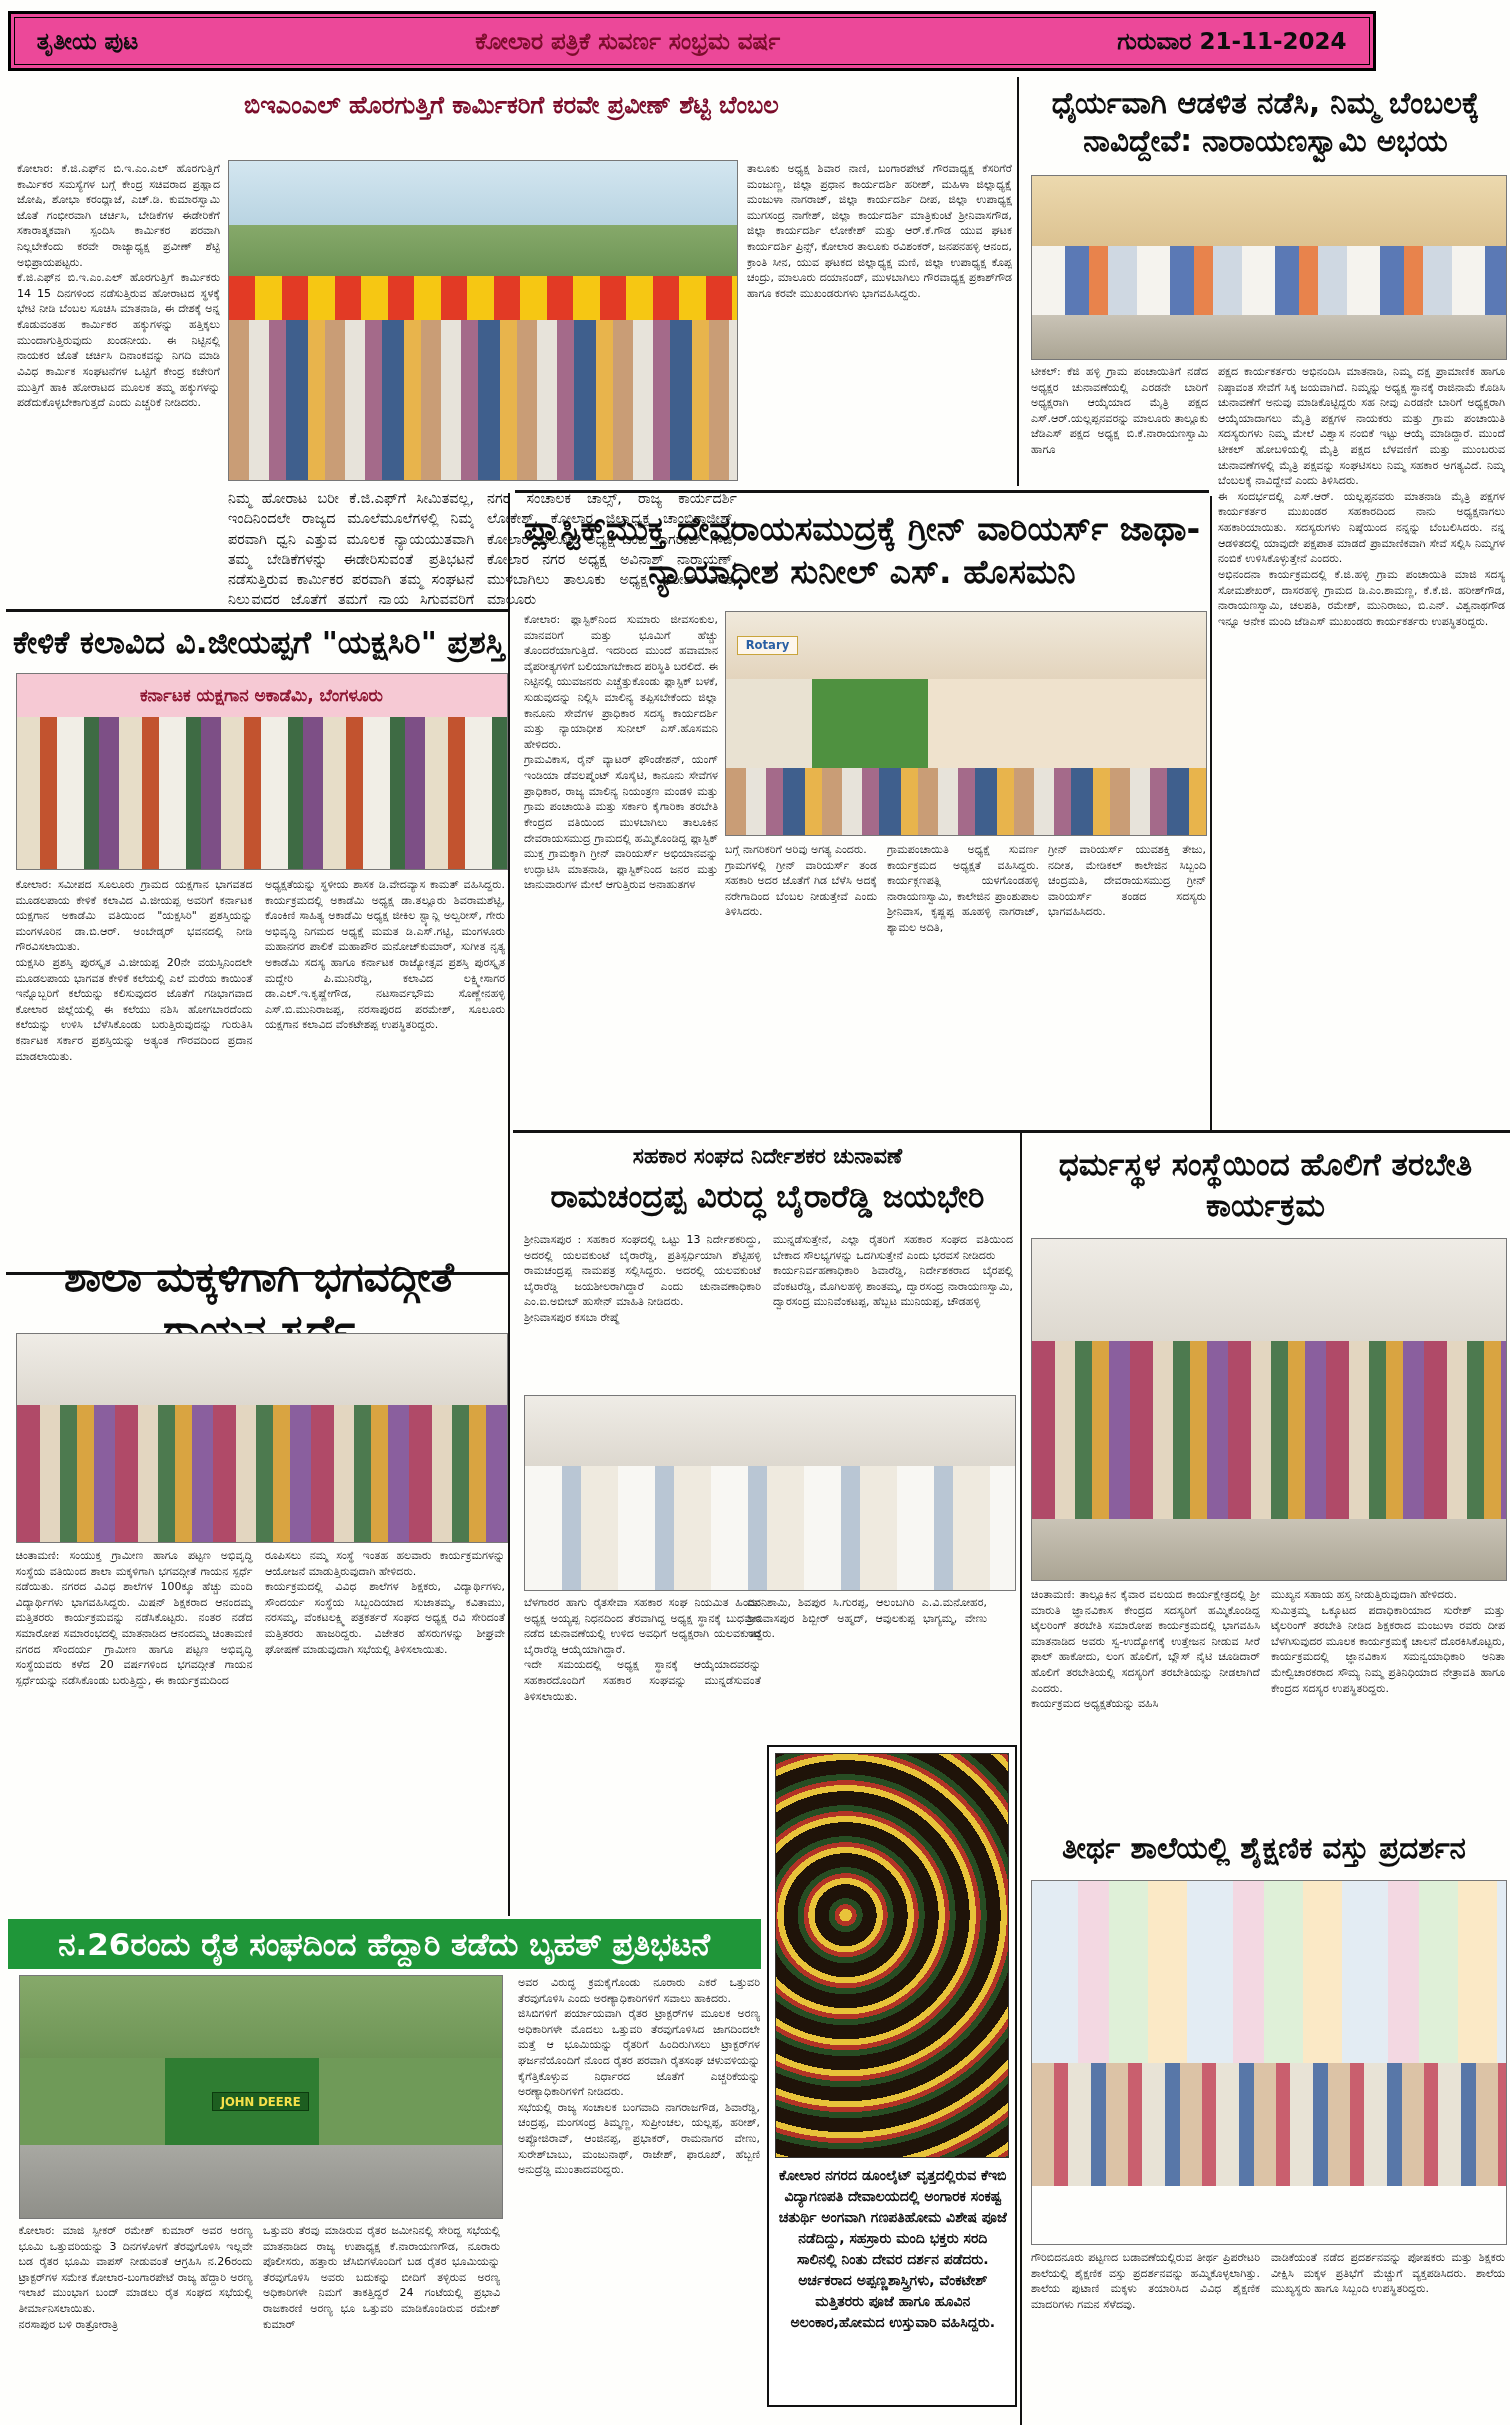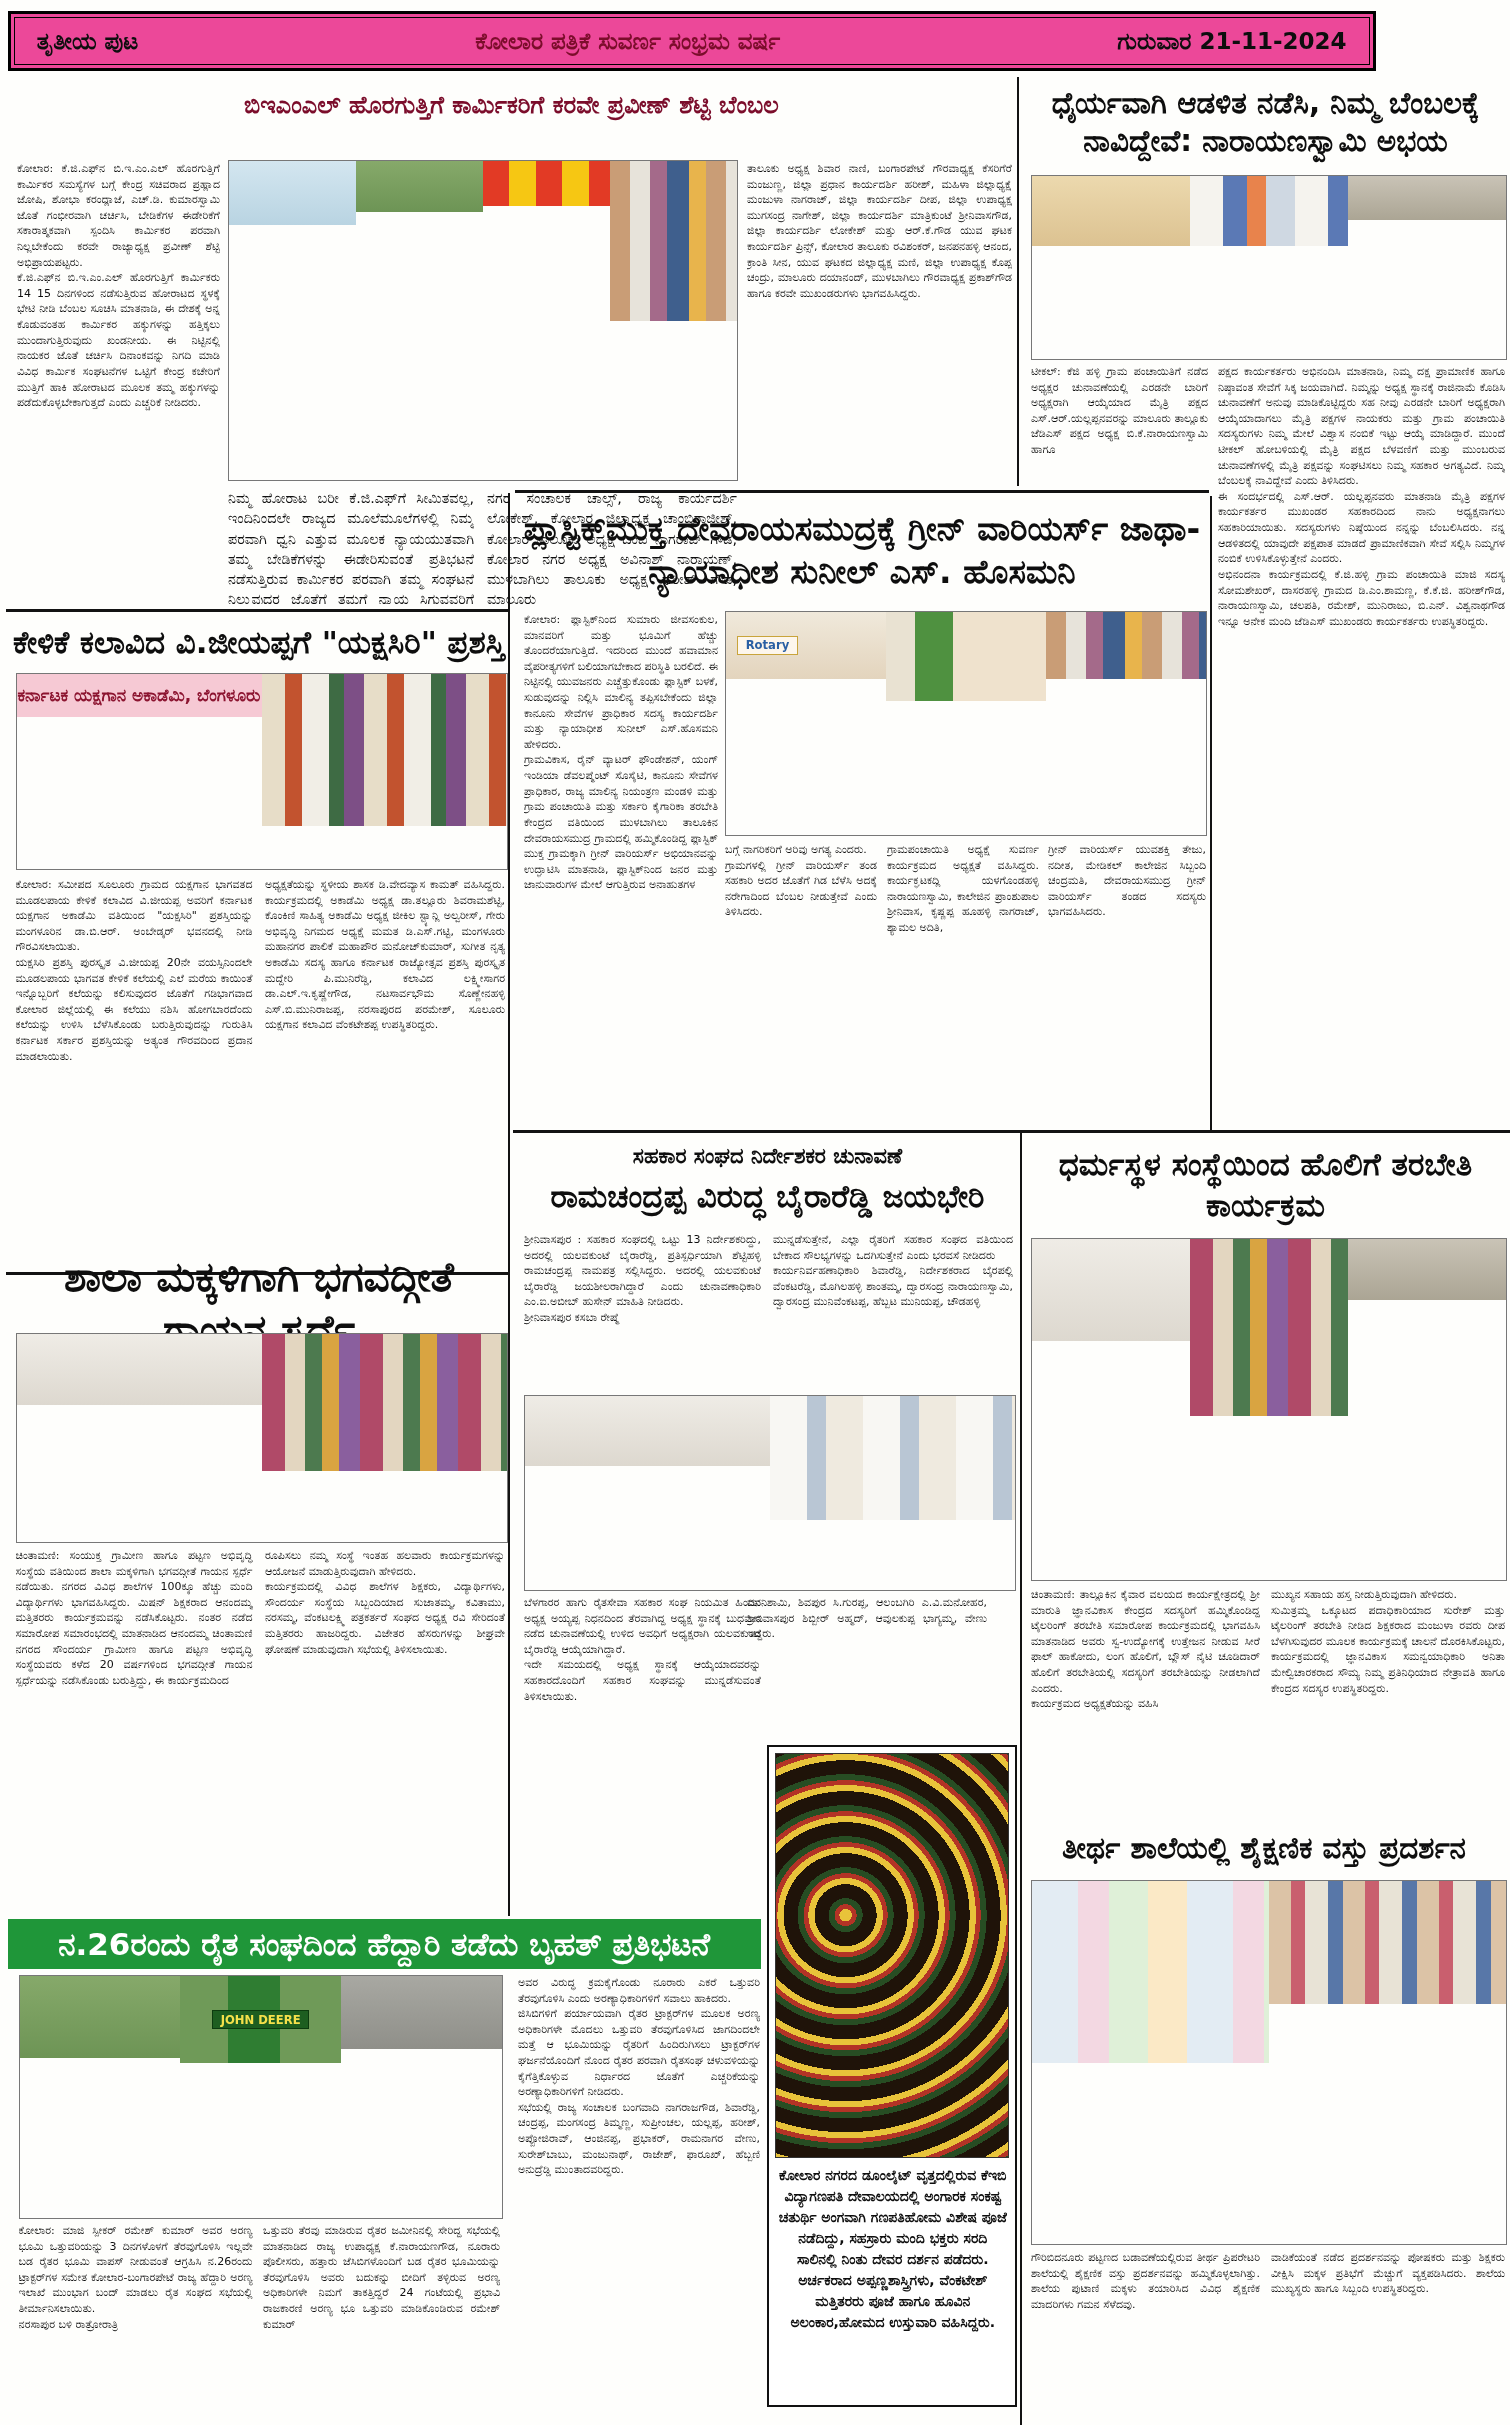--- a/index.html
+++ b/index.html
@@ -4,21 +4,21 @@
 <style>
   html,body{margin:0;padding:0;background:#e9e9e6;}
   #page{position:relative;width:1510px;height:2426px;background:#fefefc;color:#0e0e0e;
         font-family:"DejaVu Sans","Liberation Sans",sans-serif;overflow:hidden;}
   .tx{position:absolute;font-size:11px;line-height:1.42;text-align:justify;
       overflow:hidden;white-space:pre-line;}
   .hd{position:absolute;font-weight:bold;text-align:center;display:flex;
       align-items:center;justify-content:center;line-height:1.3;}
   .vr{position:absolute;width:2.3px;background:#131313;}
   .hr{position:absolute;height:3.1px;background:#131313;}
-  .ph{position:absolute;display:flex;flex-direction:row;overflow:hidden;border:0.8px solid #777;}
+  .ph{position:absolute;display:flex;flex-direction:column;overflow:hidden;border:0.8px solid #777;}
   .band{width:100%;}
   
   #hdrbox{position:absolute;left:7.7px;top:11px;width:1368px;height:60px;border:3.1px solid #000;box-sizing:border-box;background:#ec4899;}
   #hdrin{position:absolute;inset:3.1px;border:1.5px solid #000;display:flex;align-items:center;
          justify-content:space-between;padding:0 22px;box-sizing:border-box;font-weight:bold;font-size:23px;}
   
   .sky{background:linear-gradient(180deg,#d3e6f0,#b9d4e2);}
   .trees{background:linear-gradient(180deg,#86a96a,#6d9455);}
   .flagband{background:repeating-linear-gradient(90deg,#e23a25 0 26px,#f6c713 26px 53px);}
   .crowd{background:repeating-linear-gradient(90deg,#c99d76 0 20px,#e7e3da 20px 40px,#a46a8a 40px 57px,#3f5f8d 57px 79px,#e8b44c 79px 96px);}
@@ -90,21 +90,21 @@
 ಗ್ರಾಮವಿಕಾಸ, ರೈನ್ ವ್ಯಾಟರ್ ಫೌಂಡೇಶನ್, ಯಂಗ್ ಇಂಡಿಯಾ ಡೆವಲಪ್ಮೆಂಟ್ ಸೊಸೈಟಿ, ಕಾನೂನು ಸೇವೆಗಳ ಪ್ರಾಧಿಕಾರ, ರಾಜ್ಯ ಮಾಲಿನ್ಯ ನಿಯಂತ್ರಣ ಮಂಡಳಿ ಮತ್ತು ಗ್ರಾಮ ಪಂಚಾಯಿತಿ ಮತ್ತು ಸರ್ಕಾರಿ ಕೈಗಾರಿಕಾ ತರಬೇತಿ ಕೇಂದ್ರದ ವತಿಯಿಂದ ಮುಳಬಾಗಿಲು ತಾಲೂಕಿನ ದೇವರಾಯಸಮುದ್ರ ಗ್ರಾಮದಲ್ಲಿ ಹಮ್ಮಿಕೊಂಡಿದ್ದ ಪ್ಲಾಸ್ಟಿಕ್ ಮುಕ್ತ ಗ್ರಾಮಕ್ಕಾಗಿ ಗ್ರೀನ್ ವಾರಿಯರ್ಸ್ ಅಭಿಯಾನವನ್ನು ಉದ್ಘಾಟಿಸಿ ಮಾತನಾಡಿ, ಪ್ಲಾಸ್ಟಿಕ್‌ನಿಂದ ಜನರ ಮತ್ತು ಜಾನುವಾರುಗಳ ಮೇಲೆ ಆಗುತ್ತಿರುವ ಅನಾಹುತಗಳ</div>
   <div class="ph" style="left:725px;top:611px;width:480px;height:223px;">
     <div class="band indoor" style="height:30%;display:flex;align-items:center;justify-content:flex-start;">
       <span class="jdlabel" style="background:#fdf6ec;color:#2a5fa3;border-color:#c9a43b;margin-left:11px;">Rotary</span>
     </div>
     <div class="band plantband" style="height:40%;"></div>
     <div class="band crowd" style="height:30%;"></div>
   </div>
   <div class="tx" style="left:725px;top:842px;width:152px;height:288px;">ಬಗ್ಗೆ ನಾಗರಿಕರಿಗೆ ಅರಿವು ಅಗತ್ಯ ಎಂದರು.
 ಗ್ರಾಮಗಳಲ್ಲಿ ಗ್ರೀನ್ ವಾರಿಯರ್ಸ್ ತಂಡ ಸಹಕಾರಿ ಅದರ ಜೊತೆಗೆ ಗಿಡ ಬೆಳೆಸಿ ಅದಕ್ಕೆ ನರೇಗಾದಿಂದ ಬೆಂಬಲ ನೀಡುತ್ತೇವೆ ಎಂದು ತಿಳಿಸಿದರು.</div>
-  <div class="tx" style="left:887px;top:842px;width:152px;height:288px;">ಗ್ರಾಮಪಂಚಾಯಿತಿ ಅಧ್ಯಕ್ಷೆ ಸುವರ್ಣ ಕಾರ್ಯಕ್ರಮದ ಅಧ್ಯಕ್ಷತೆ ವಹಿಸಿದ್ದರು. ಕಾರ್ಯಕ್ಘಟಕದ್ಲಿ ಯಳಗೊಂಡಹಳ್ಳಿ ನಾರಾಯಣಸ್ವಾಮಿ, ಕಾಲೇಜಿನ ಪ್ರಾಂಶುಪಾಲ ಶ್ರೀನಿವಾಸ, ಕೃಷ್ಣಪ್ಪ ಹೂಹಳ್ಳಿ ನಾಗರಾಜ್, ಶ್ಯಾಮಲ ಅದಿತಿ,</div>
+  <div class="tx" style="left:887px;top:842px;width:152px;height:288px;">ಗ್ರಾಮಪಂಚಾಯಿತಿ ಅಧ್ಯಕ್ಷೆ ಸುವರ್ಣ ಕಾರ್ಯಕ್ರಮದ ಅಧ್ಯಕ್ಷತೆ ವಹಿಸಿದ್ದರು. ಕಾರ್ಯಕ್ಗಣಪತ್ಲಿ ಯಳಗೊಂಡಹಳ್ಳಿ ನಾರಾಯಣಸ್ವಾಮಿ, ಕಾಲೇಜಿನ ಪ್ರಾಂಶುಪಾಲ ಶ್ರೀನಿವಾಸ, ಕೃಷ್ಣಪ್ಪ ಹೂಹಳ್ಳಿ ನಾಗರಾಜ್, ಶ್ಯಾಮಲ ಅದಿತಿ,</div>
   <div class="tx" style="left:1048px;top:842px;width:158px;height:288px;">ಗ್ರೀನ್ ವಾರಿಯರ್ಸ್ ಯುವಶಕ್ತಿ ತೇಜು, ನದೀತ, ಮೇಡಿಕಲ್ ಕಾಲೇಜಿನ ಸಿಬ್ಬಂದಿ ಚಂದ್ರಮತಿ, ದೇವರಾಯಸಮುದ್ರ ಗ್ರೀನ್ ವಾರಿಯರ್ಸ್ ತಂಡದ ಸದಸ್ಯರು ಭಾಗವಹಿಸಿದರು.</div>
 
   <div class="hr" style="left:6.2px;top:609px;width:502px;"></div>
   <div class="hd" style="left:11px;top:620px;width:496px;height:45px;font-size:31px;">ಕೇಳಿಕೆ ಕಲಾವಿದ ವಿ.ಜೀಯಪ್ಪಗೆ "ಯಕ್ಷಸಿರಿ" ಪ್ರಶಸ್ತಿ</div>
   <div class="ph" style="left:15.5px;top:673px;width:490px;height:195px;">
     <div class="band pinkbanner" style="height:22%;">
       <span>ಕರ್ನಾಟಕ ಯಕ್ಷಗಾನ ಅಕಾಡೆಮಿ, ಬೆಂಗಳೂರು</span>
     </div>
     <div class="band stagecrowd" style="height:78%;"></div>
   </div>

